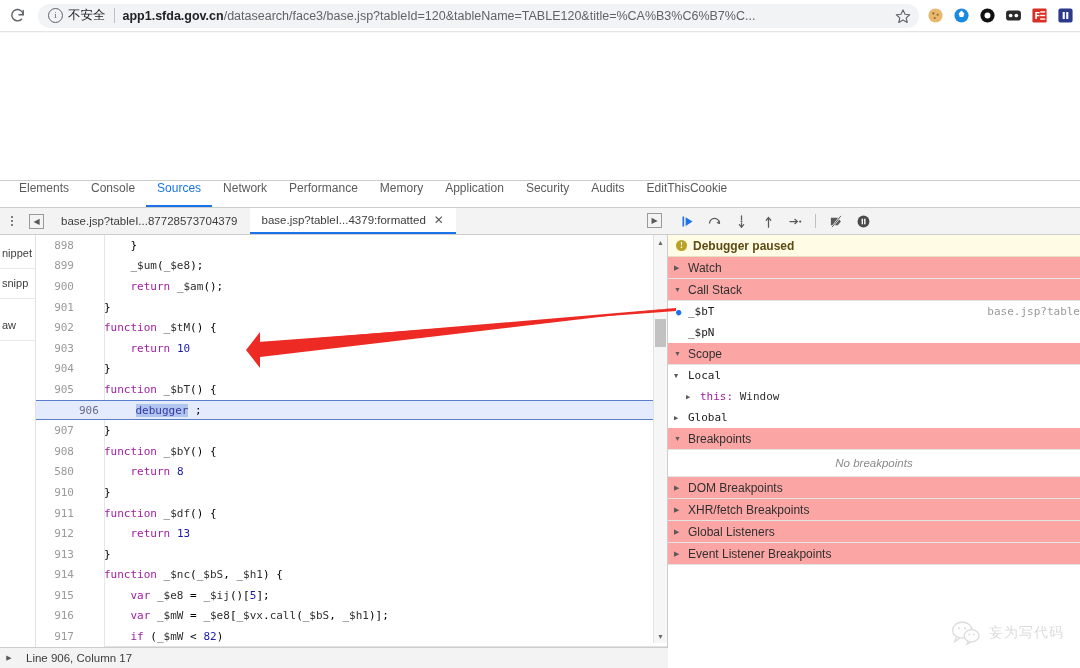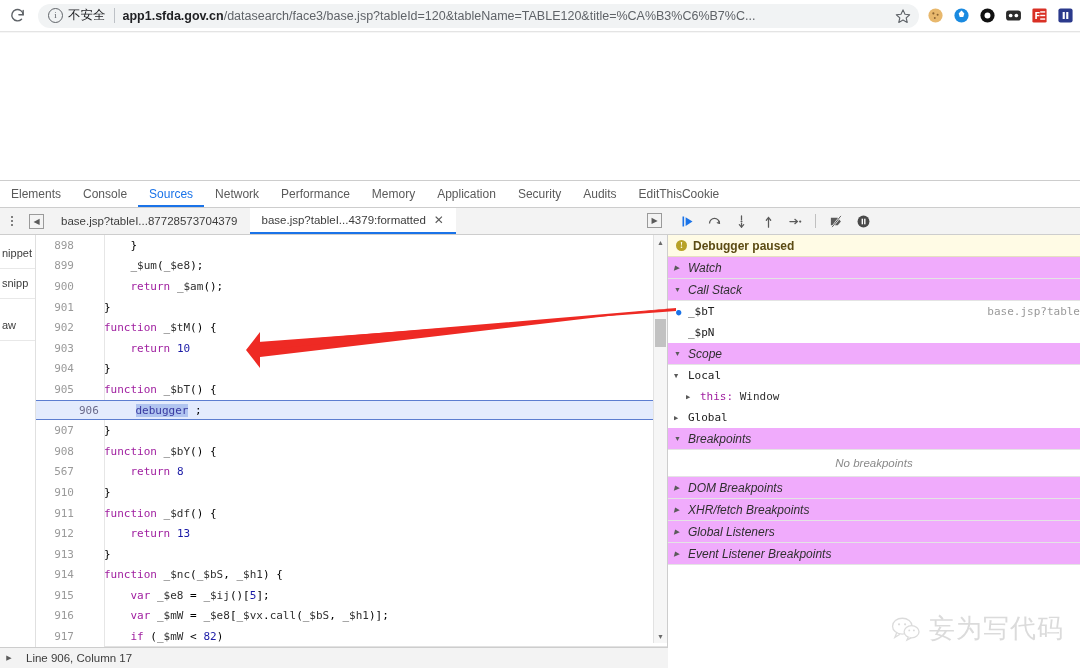--- a/index.html
+++ b/index.html
@@ -103,21 +103,22 @@
     position: absolute; left: 0; top: 180px;
     width: 1080px; height: 488px;
     background: #ffffff;
     border-top: 1px solid #cdcdcd;
     box-sizing: border-box;
   }
   .dt-tabbar {
     position: relative;
     height: 27px;
     border-bottom: 1px solid #cdcdcd;
-    display: flex; align-items: flex-end;
+    display: flex; 
+    padding-left: 8px;
     box-sizing: border-box;
     background: #ffffff;
   }
   .dt-tab {
     font-size: 12px;
     color: #5a5a5a;
     padding: 0 11px 6px 11px;
     cursor: pointer;
     white-space: nowrap;
     line-height: 14px;
@@ -389,25 +390,24 @@
     font-size: 12px;
     color: #5c4b13;
     font-weight: bold;
   }
   .pane-header {
     height: 22px;
     display: flex; align-items: center;
     padding-left: 6px;
     font-size: 12px;
     color: #303030;
-    background: #f0abfc;
+    background: #fca5a5;
     border-bottom: 1px solid #e4e4e4;
     box-sizing: border-box;
     cursor: pointer;
-    font-style: italic;
   }
   .tri {
     width: 10px;
     font-size: 7px;
     color: #5a5a5a;
     margin-right: 4px;
     flex: 0 0 auto;
   }
   .pane-body { background: #ffffff; }
   .stack-row {
@@ -491,21 +491,21 @@
   .watermark {
     position: absolute;
     right: 16px; bottom: 22px;
     display: flex; align-items: center;
     gap: 8px;
     opacity: .30;
     z-index: 30;
     pointer-events: none;
   }
   .wm-text {
-    font-size: 26px;
+    font-size: 14px;
     color: #8a8a8a;
     font-family: "DejaVu Sans", sans-serif;
     letter-spacing: 1px;
   }
 </style>
 </head>
 <body>
 
 <div id="root">
 
@@ -710,21 +710,21 @@
             </div>
             <div class="code-line">
               <div class="ln">907</div>
               <div class="code-text">}</div>
             </div>
             <div class="code-line">
               <div class="ln">908</div>
               <div class="code-text"><span class="kw">function</span> <span class="pln">_$bY</span>() {</div>
             </div>
             <div class="code-line">
-              <div class="ln">567</div>
+              <div class="ln">580</div>
               <div class="code-text">    <span class="kw">return</span> <span class="num">8</span></div>
             </div>
             <div class="code-line">
               <div class="ln">910</div>
               <div class="code-text">}</div>
             </div>
             <div class="code-line">
               <div class="ln">911</div>
               <div class="code-text"><span class="kw">function</span> <span class="pln">_$df</span>() {</div>
             </div>

